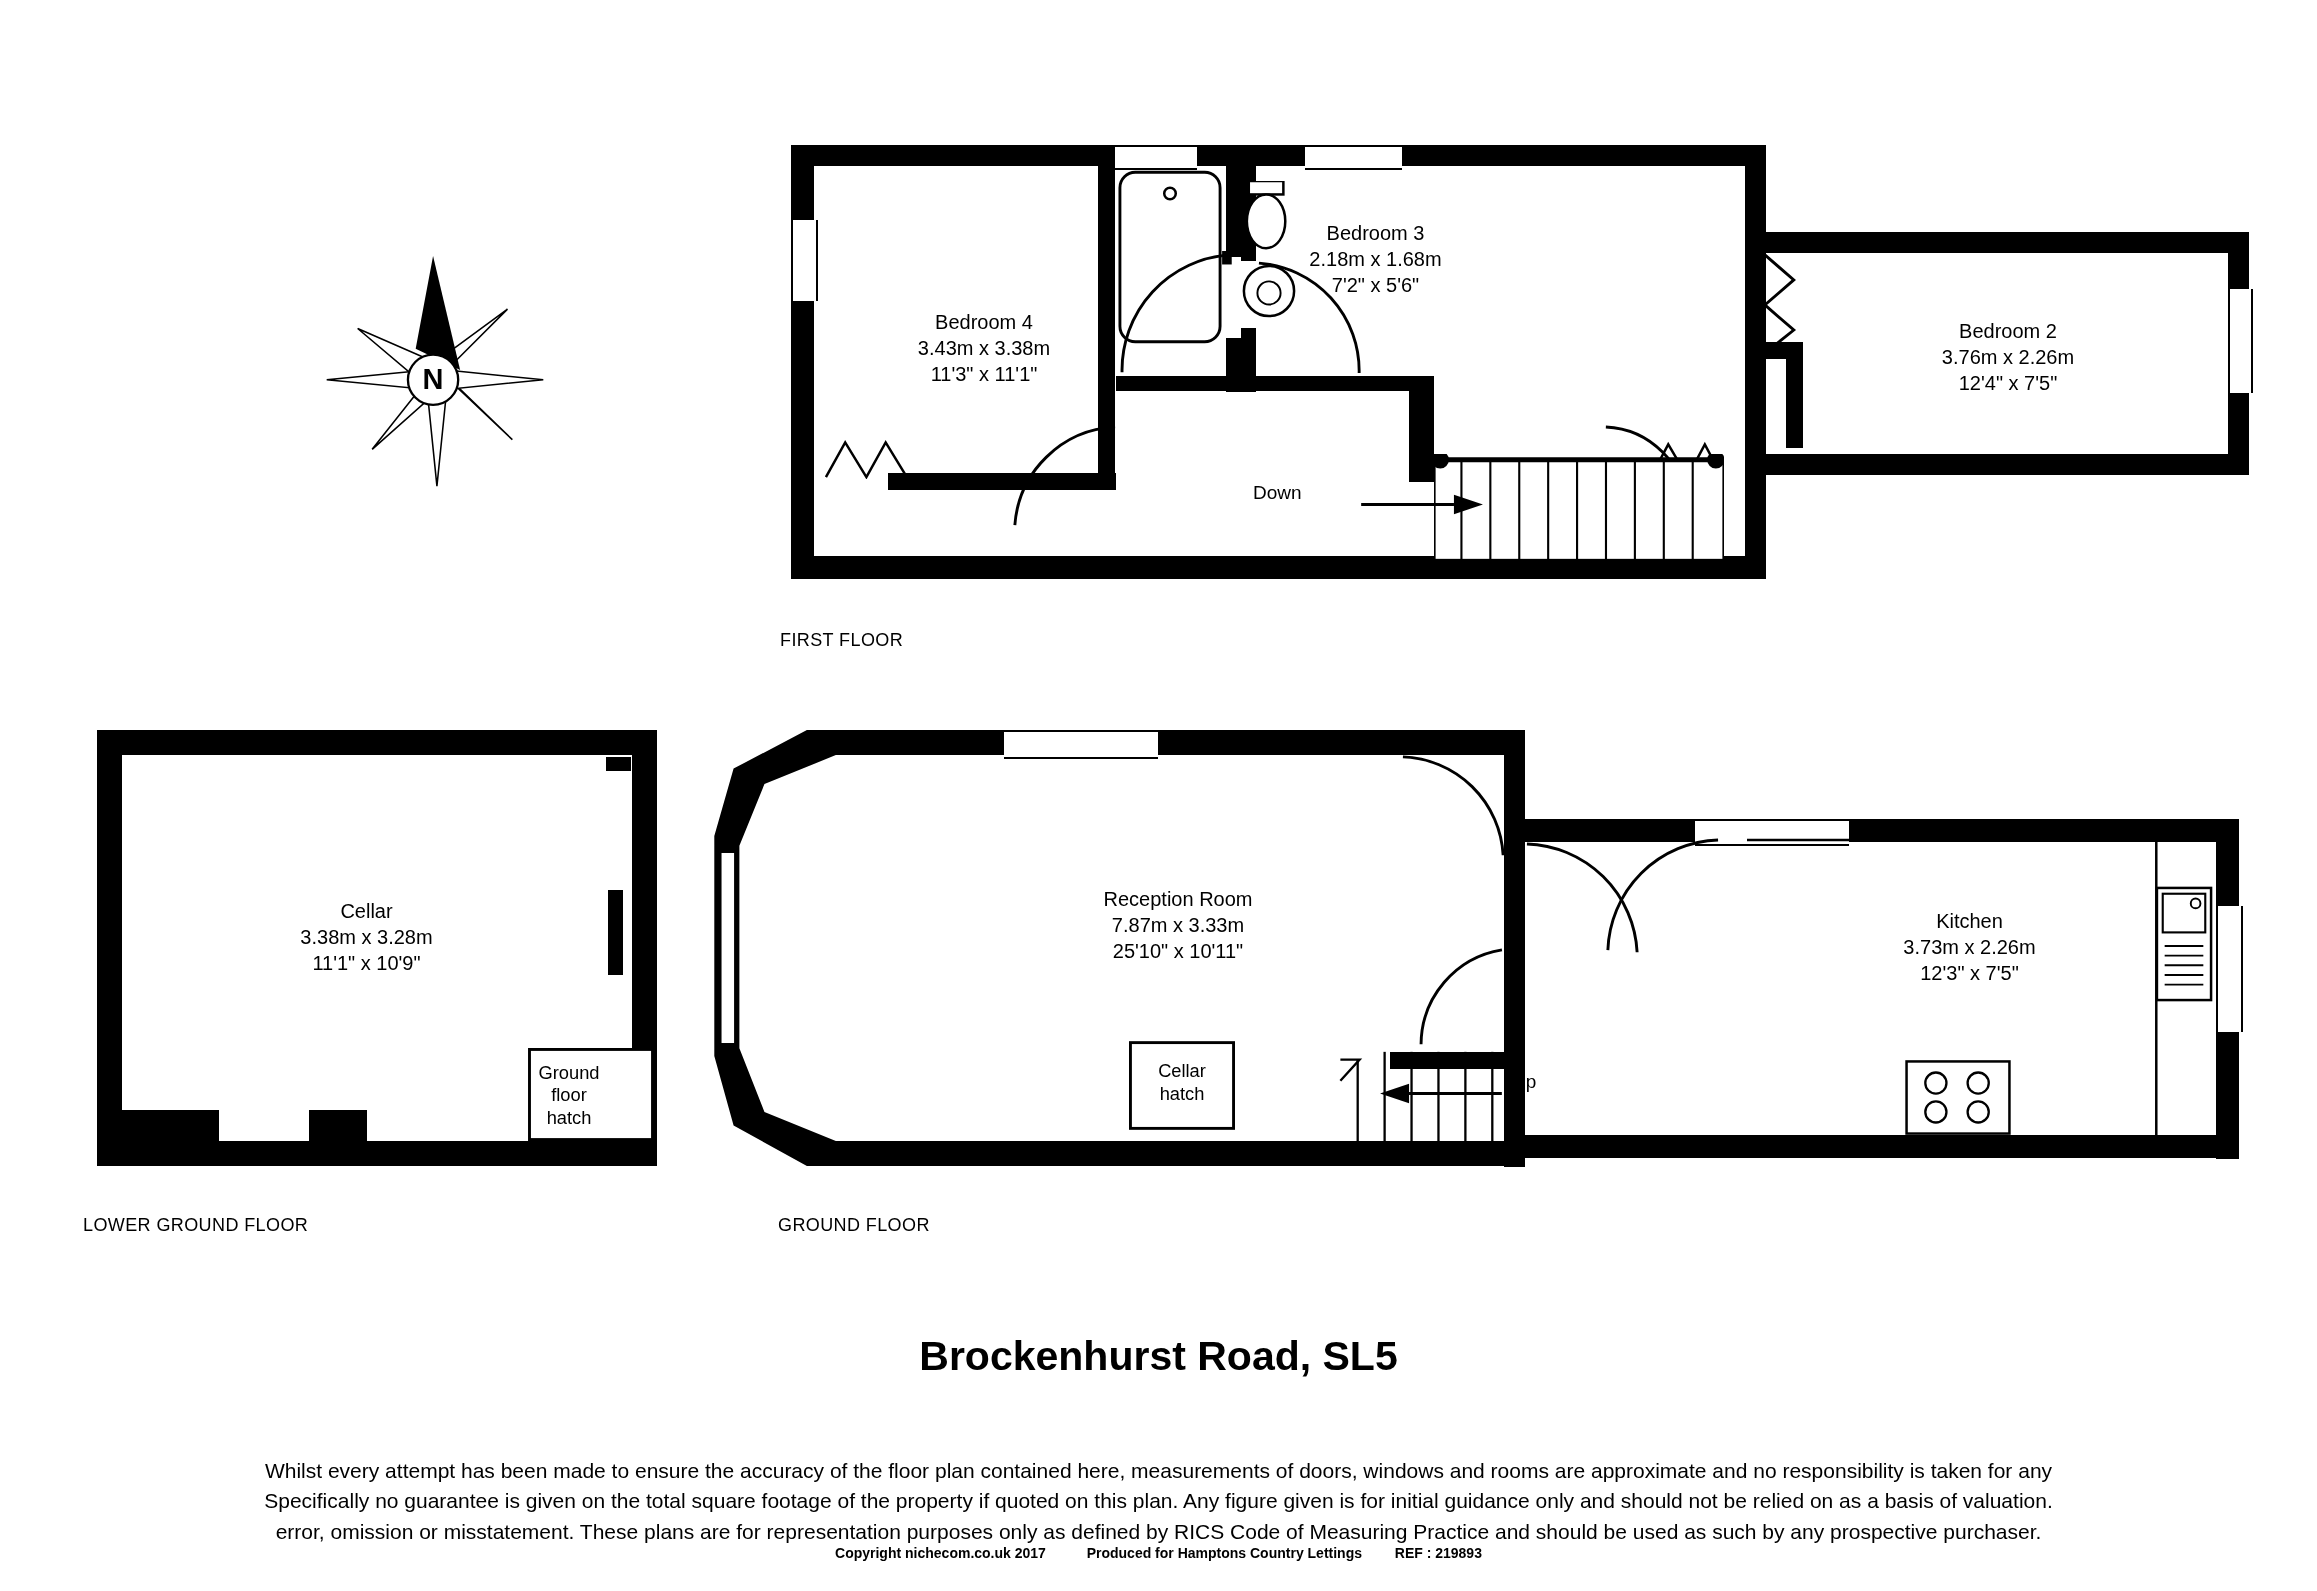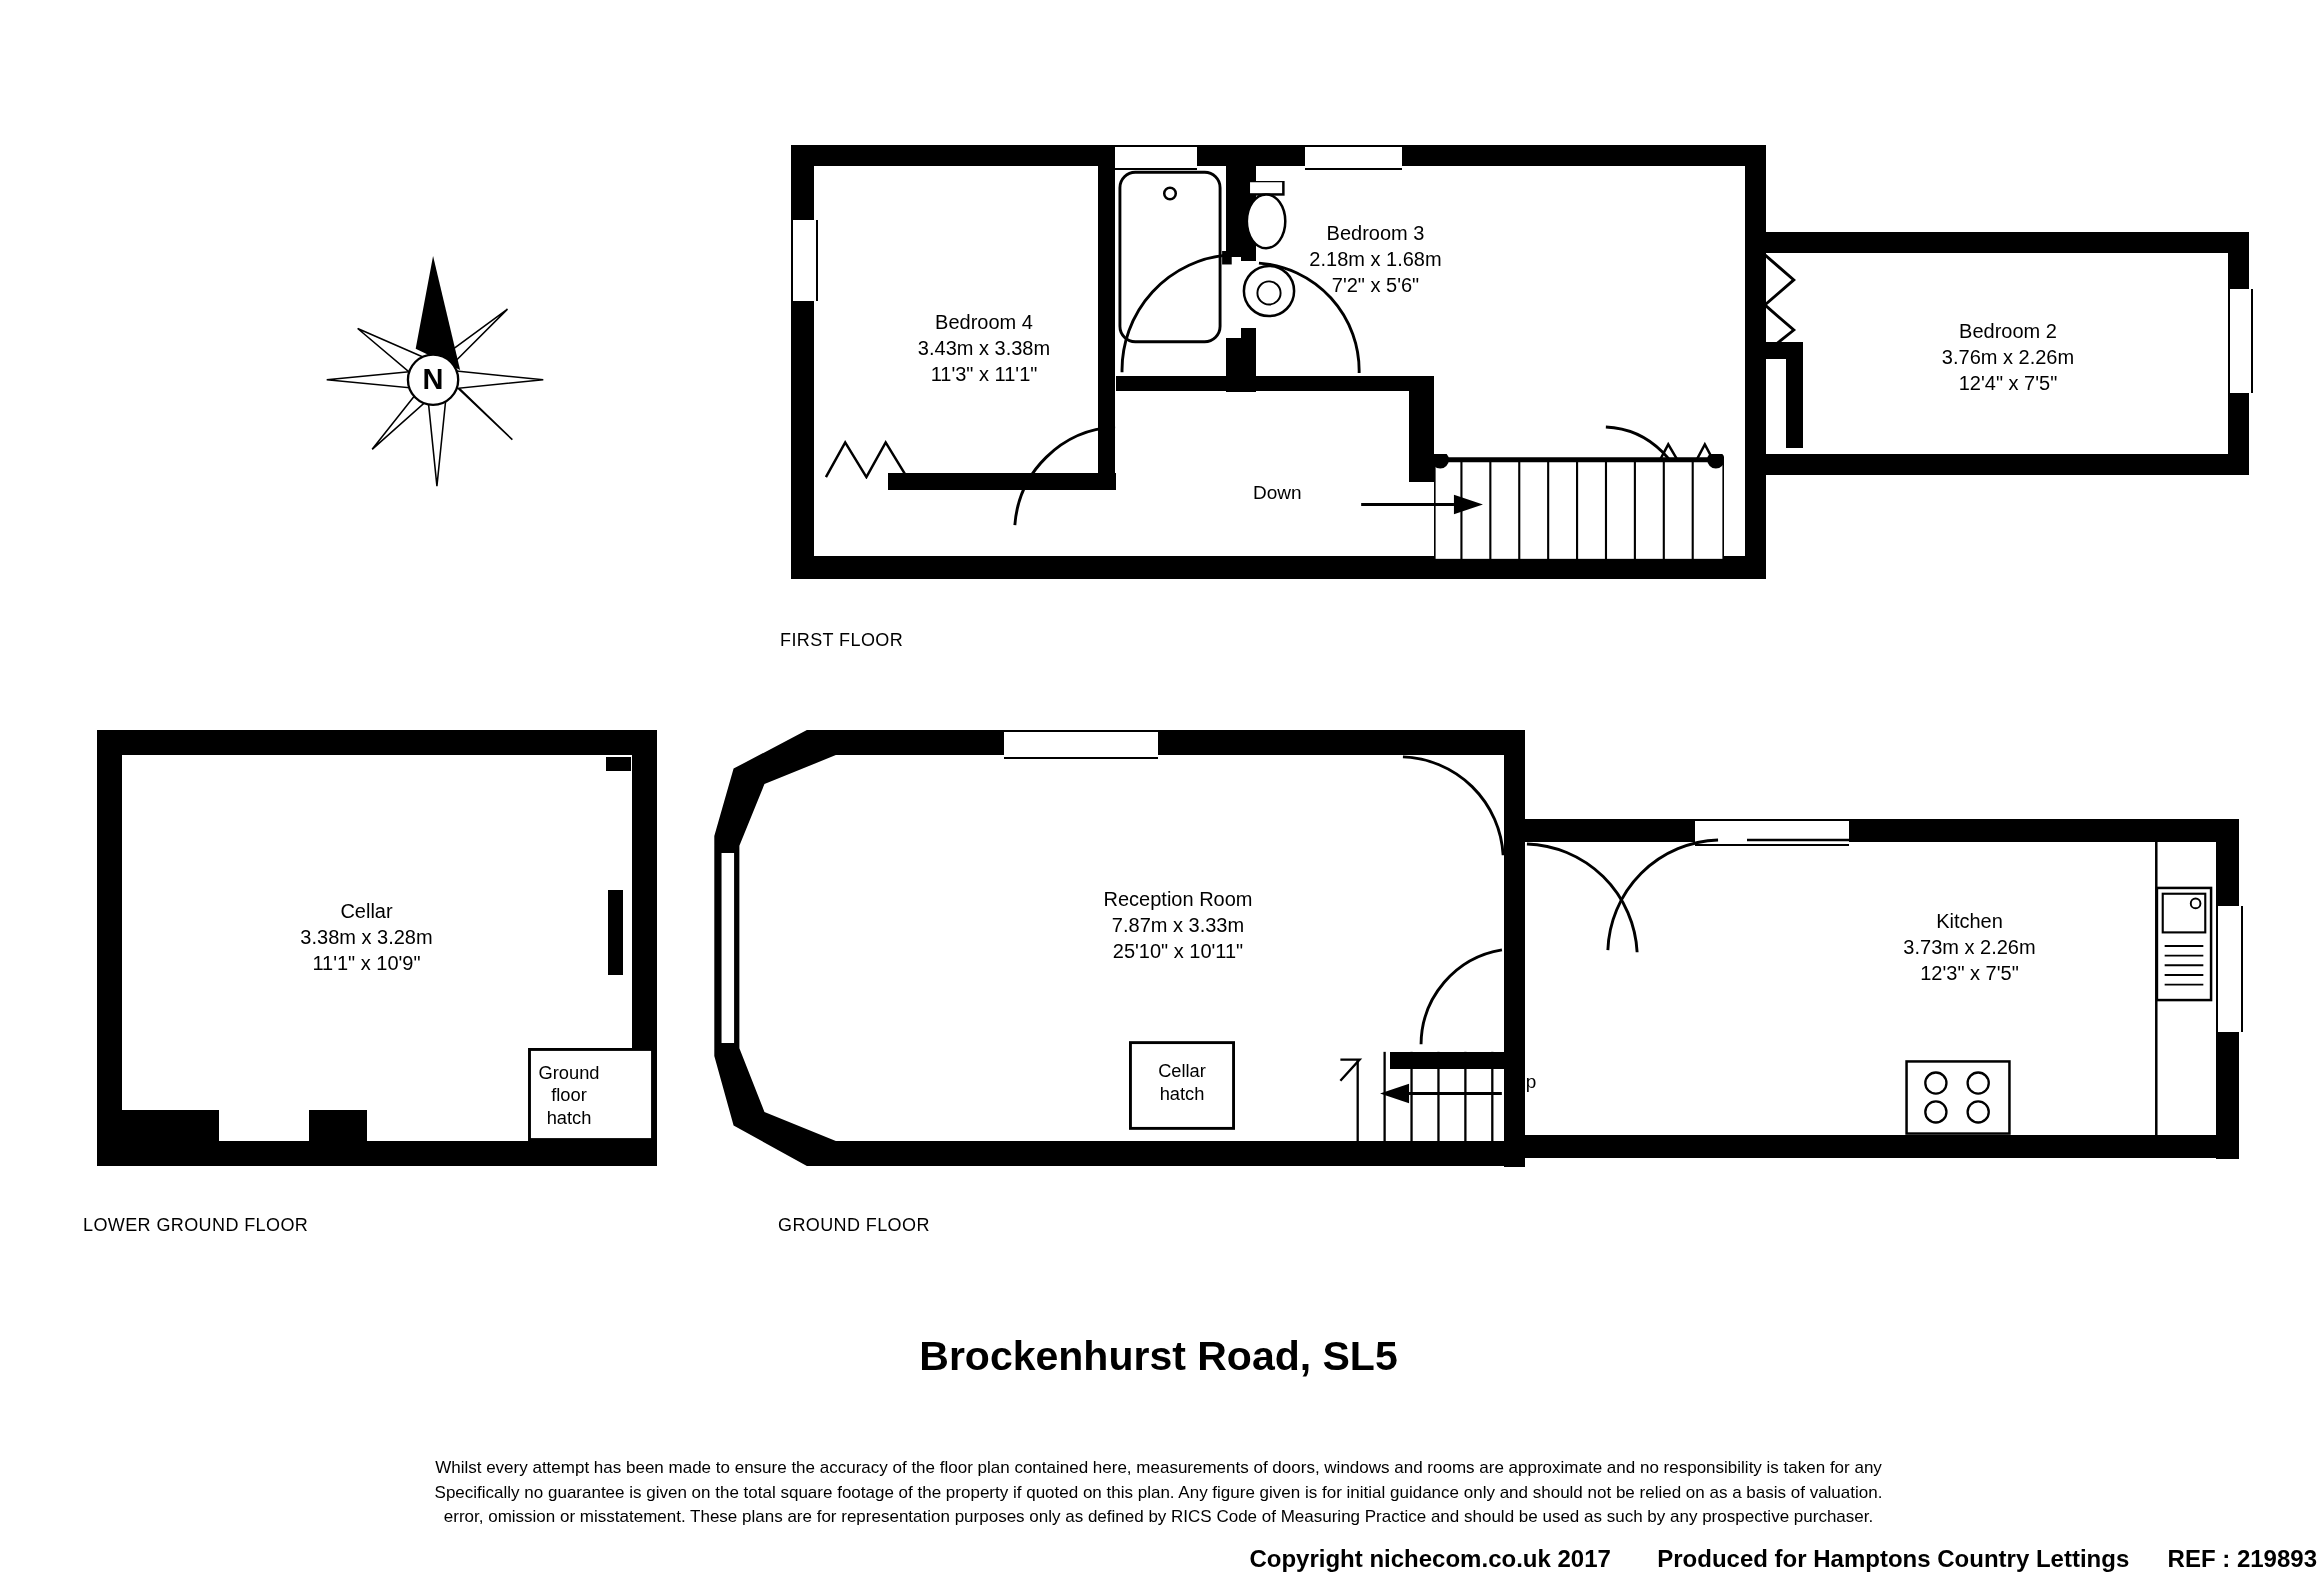--- a/index.html
+++ b/index.html
@@ -9,22 +9,22 @@
   .wall{position:absolute;background:#000;}
   .lbl{position:absolute;text-align:center;line-height:1.30;font-size:20px;color:#000;white-space:nowrap;}
   .lbl div{white-space:nowrap;}
   .floorTitle{position:absolute;font-size:18px;font-weight:normal;letter-spacing:0.4px;}
   .win{position:absolute;background:#fff;border-top:2.9px solid #000;border-bottom:2.9px solid #000;}
   .winV{position:absolute;background:#fff;border-left:2.9px solid #000;border-right:2.9px solid #000;}
   .door svg{display:block;}
   .smalltext{position:absolute;font-size:18.3px;text-align:center;line-height:1.25;}
   .title{position:absolute;font-size:41px;font-weight:bold;text-align:center;width:100%;}
   .subtitle{position:absolute;font-size:23px;font-weight:bold;text-align:center;width:100%;letter-spacing:0.2px;}
-  .disclaimer{position:absolute;font-size:17px;text-align:center;width:100%;line-height:1.45;}
-  .copyline{position:absolute;font-size:24px;font-weight:bold;text-align:right;width:100%;}
+  .disclaimer{position:absolute;font-size:21px;text-align:center;width:100%;line-height:1.45;}
+  .copyline{position:absolute;font-size:14px;font-weight:bold;text-align:center;width:100%;}
   .arrowlbl{position:absolute;font-size:19px;}
 </style>
 </head>
 <body>
 
 <div class="stage">
 
   <div class="abs" style="left:319px;top:256px;width:232px;height:232px;">
     <svg width="232" height="232" viewBox="0 0 240 240">
 

